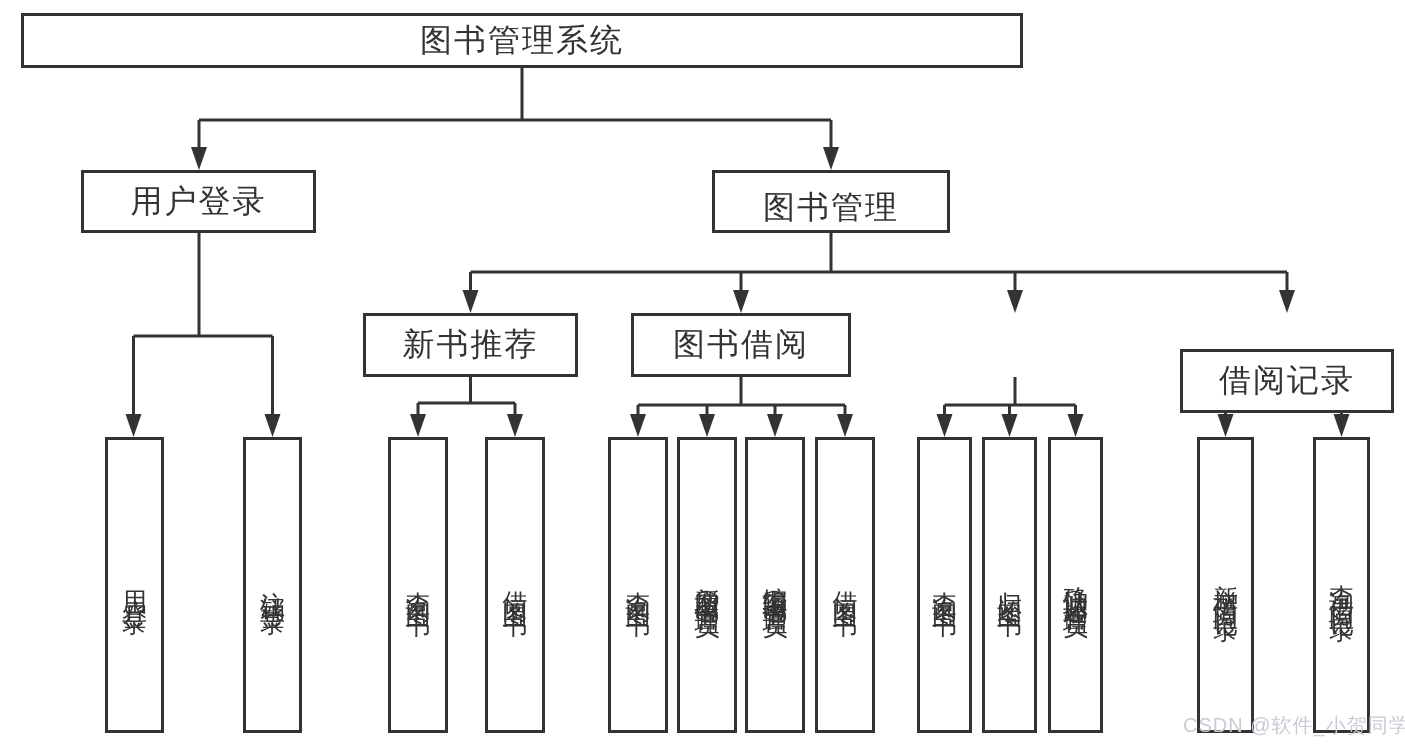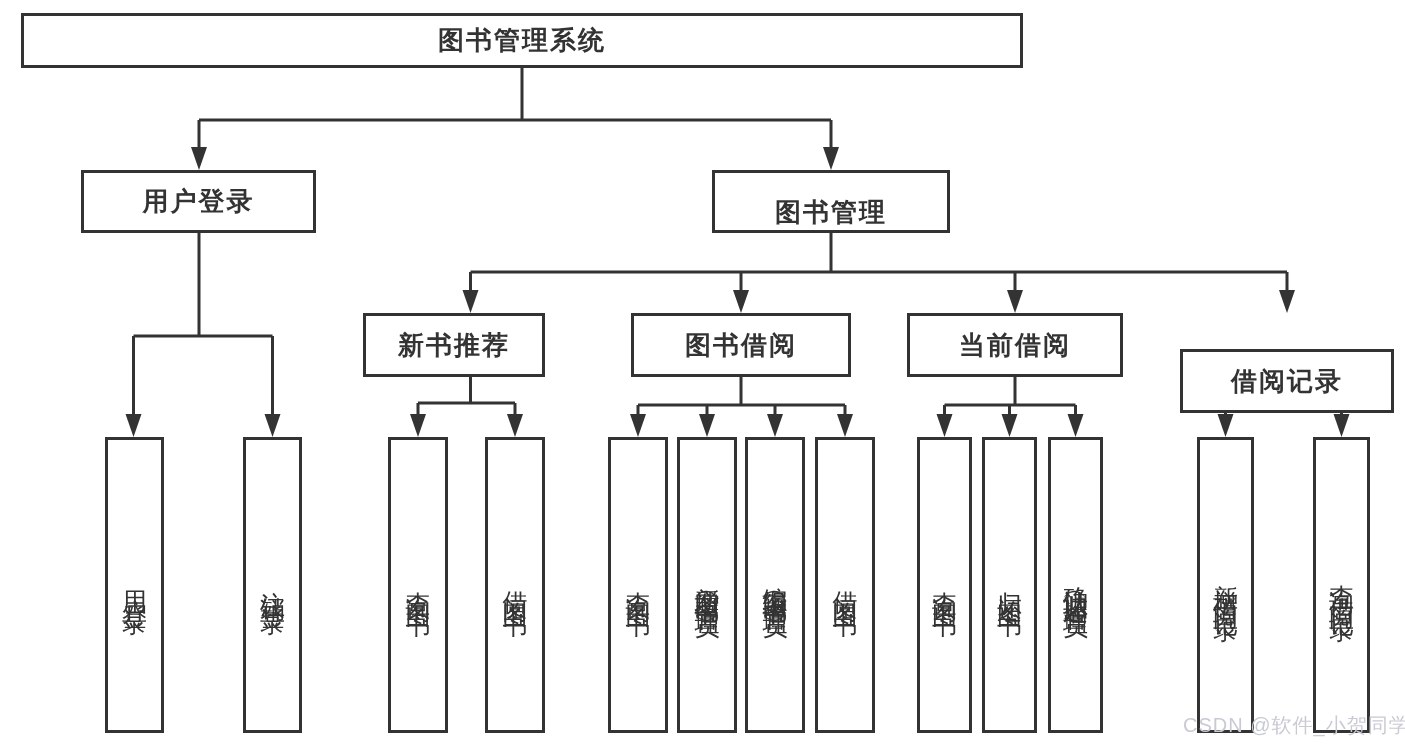--- a/index.html
+++ b/index.html
@@ -27,32 +27,31 @@
     position: absolute;
     box-sizing: border-box;
     border: 3px solid #333333;
     background: #ffffff;
     display: flex;
     align-items: center;
     justify-content: center;
     text-align: center;
   }
   .h-node {
-    font-size: 26px;
+    font-size: 32px;
     letter-spacing: 2px;
     white-space: nowrap;
-    font-weight: bold;
   }
   
   .n-root  { left: 21px;  top: 13px;  width: 1002px; height: 55px; }
   
   .n-login { left: 81px;  top: 170px; width: 235px; height: 63px; }
   .n-mgmt  { left: 712px; top: 170px; width: 238px; height: 63px; align-items: flex-end; }
   
-  .n-rec   { left: 363px;  top: 313px; width: 182px; height: 64px; }
+  .n-rec   { left: 363px;  top: 313px; width: 215px; height: 64px; }
   .n-bor   { left: 631px;  top: 313px; width: 220px; height: 64px; }
   .n-cur   { left: 907px;  top: 313px; width: 216px; height: 64px; }
   .n-log   { left: 1180px; top: 313px; width: 214px; height: 64px; margin-top: 36px; }
   
   .leaf {
     top: 437px;
     height: 296px;
     width: 59px;
   }
   .leaf .v-text {
@@ -136,23 +135,20 @@
   <div class="node h-node n-mgmt">
     <span>图书管理</span>
   </div>
 
   <div class="node h-node n-rec">
     <span>新书推荐</span>
   </div>
   <div class="node h-node n-bor">
     <span>图书借阅</span>
   </div>
-  <div class="node h-node n-cur">
-    <span>当前借阅</span>
-  </div>
   <div class="node h-node n-log">
     <span>借阅记录</span>
   </div>
 
   <div class="node leaf l-g1a">
     <span class="v-text">用户登录</span>
   </div>
   <div class="node leaf l-g1b">
     <span class="v-text">注销登录</span>
   </div>

